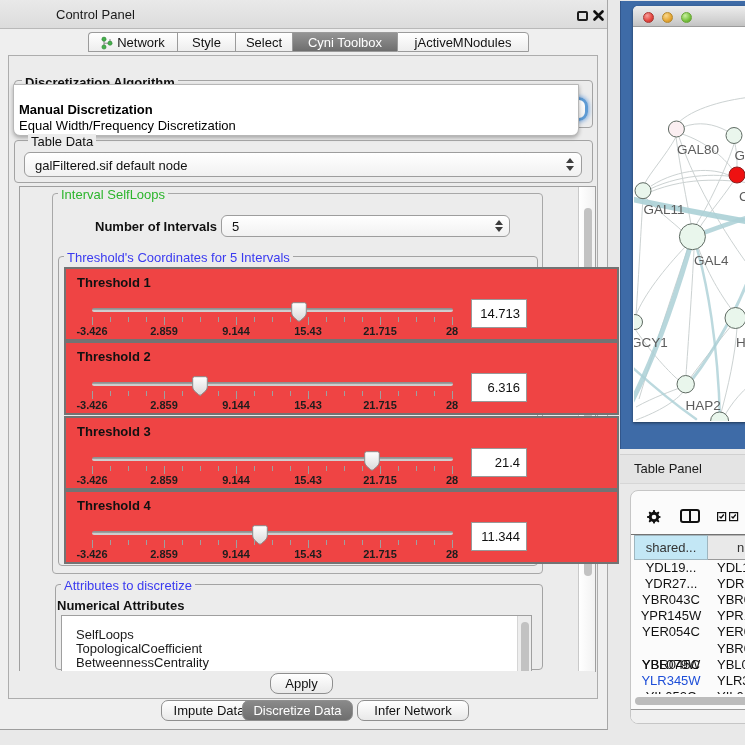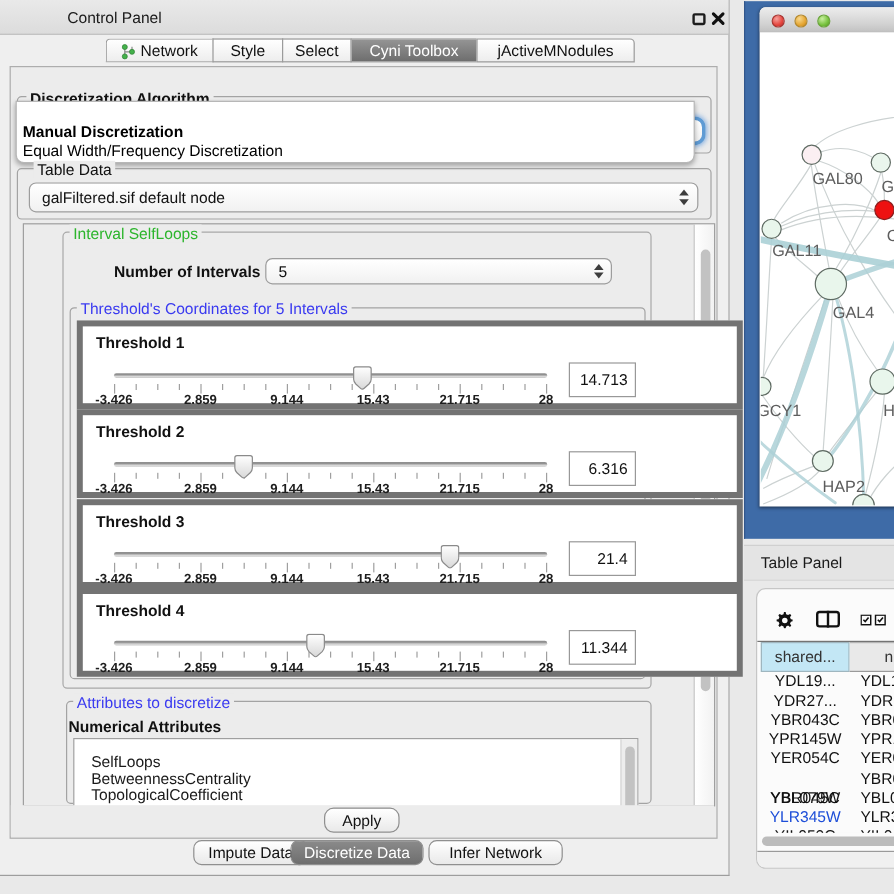--- a/index.html
+++ b/index.html
@@ -30,21 +30,21 @@
 .arrdn{position:absolute;width:0;height:0;border-left:4px solid transparent;border-right:4px solid transparent;border-top:5px solid #3d3d3d;}
 
 #popup{left:13px;top:84px;width:564px;height:50px;background:#ffffff;border:1px solid #b7b7b7;
   border-radius:0 0 7px 7px;box-shadow:0 2px 4px rgba(0,0,0,0.3);}
 #popup .prow{position:absolute;left:0;width:100%;height:16px;font-size:13px;line-height:16px;}
 
 #scrollpane{left:19px;top:186px;width:575px;height:484px;border:1px solid #9f9f9f;background:#ececec;overflow:hidden;box-sizing:content-box;}
 #vscroll{position:absolute;left:558px;top:0;width:17px;height:484px;background:linear-gradient(90deg,#ffffff,#f1f1f1);border-left:1px solid #c9c9c9;}
 #vthumb{position:absolute;left:5px;top:21px;width:8px;height:368px;background:#c2c2c2;border-radius:4px;}
 
-.thr{position:absolute;left:64px;width:555px;height:74px;border:5px solid #737373;background:#ffffff;box-sizing:border-box;}
+.thr{position:absolute;left:64px;width:555px;height:74px;border:2px solid #737373;background:#ef4444;box-sizing:border-box;}
 .thr .tt{position:absolute;left:11px;top:6px;font-size:13px;font-weight:bold;color:#111;}
 .track{position:absolute;left:26px;top:39px;width:361px;height:4px;border-radius:2px;
   background:linear-gradient(#909090 30%,#dadada 70%,#c8c8c8);box-sizing:border-box;}
 .thumb{position:absolute;top:33px;width:16px;height:20px;}
 .tick{position:absolute;top:48px;width:1px;background:#9f9f9f;}
 .slab{position:absolute;top:56px;width:60px;text-align:center;font-size:11px;font-weight:bold;color:#1d1d1d;}
 .vfield{position:absolute;left:405px;top:30px;width:56px;height:29px;background:#fff;border:1px solid #989898;
   box-sizing:border-box;font-size:13px;color:#111;text-align:right;line-height:27px;padding-right:6px;}
 
 #numlist{left:61px;top:615px;width:469px;height:60px;background:#fff;border:1px solid #9f9f9f;font-size:13px;color:#1a1a1a;}
@@ -292,22 +292,22 @@
       <div class="vfield">11.344</div>
     </div>
   </div>
 
 <div class="tbox" style="left:55px;top:584px;width:488px;height:86px;"></div>
 <span class="ttitle" style="left:61px;top:578px;color:#3a3af0;">Attributes to discretize</span>
 <span class="abs" style="left:57px;top:598px;font-size:13px;font-weight:bold;color:#111;">Numerical Attributes</span>
 <div class="abs" id="numlist">
   <div style="height:12px;"></div>
   <div class="li">SelfLoops</div>
+  <div class="li">TopologicalCoefficient</div>
   <div class="li">BetweennessCentrality</div>
-  <div class="li">TopologicalCoefficient</div>
   <div style="position:absolute;right:0;top:0;width:13px;height:60px;background:#ededed;border-left:1px solid #d5d5d5;"></div>
   <div style="position:absolute;right:2px;top:6px;width:8px;height:54px;background:#c2c2c2;border-radius:4px 4px 0 0;"></div>
 </div>
 
 <div class="abs" style="left:9px;top:671px;width:586px;height:26px;background:#ececec;"></div>
 
 <div class="btn" style="left:270px;top:673px;width:63px;height:21px;line-height:19px;">Apply</div>
 
 <div class="btn" style="left:161px;top:700px;width:96px;height:21px;line-height:19px;border-radius:7px;">Impute Data</div>
 <div class="btn dark" style="left:242px;top:700px;width:111px;height:21px;line-height:19px;border-radius:7px;">Discretize Data</div>

